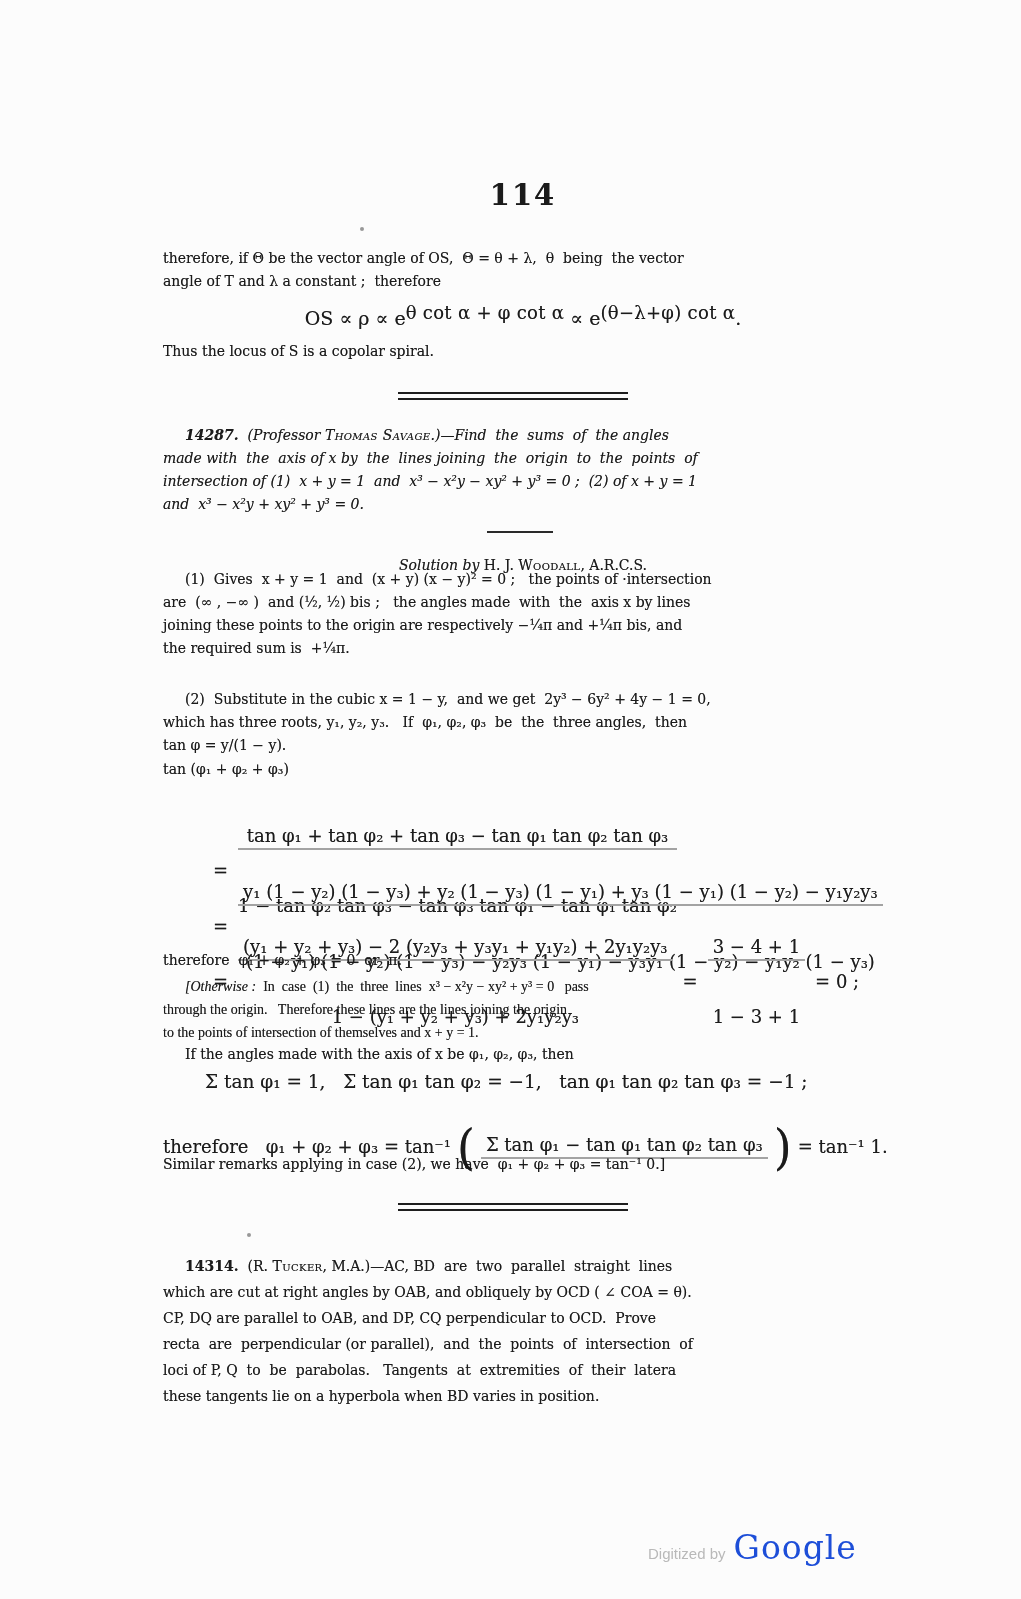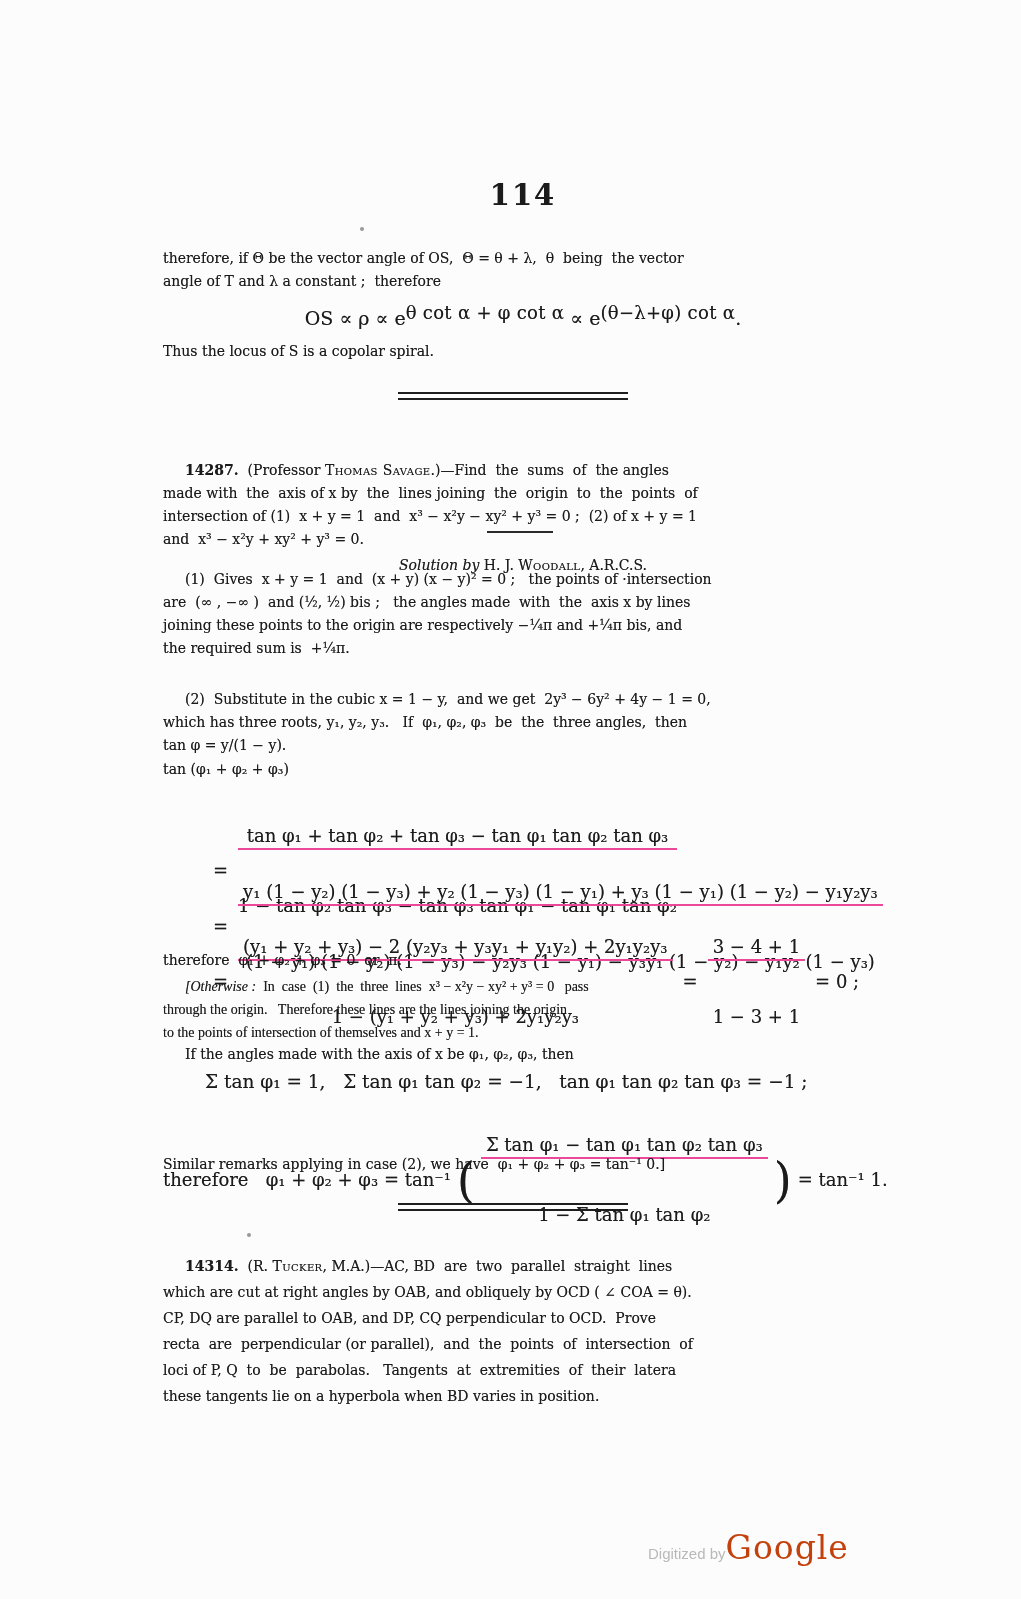--- a/index.html
+++ b/index.html
@@ -15,27 +15,27 @@
   .center{text-align:center;}
   .indent{padding-left:22px;}
   .sc{font-variant:small-caps;letter-spacing:.4px;}
   .it{font-style:italic;}
   .b{font-weight:bold;}
   sup.exp{font-size:18px;vertical-align:super;letter-spacing:.3px;}
   .rule-double{border-top:2px solid #1e1e1e;border-bottom:2px solid #1e1e1e;height:4px;}
   .rule-single{border-top:2px solid #2a2a2a;height:0;}
   .eqrow{display:flex;align-items:center;gap:10px;font-size:18px;white-space:pre;}
   .frac{display:inline-block;text-align:center;vertical-align:middle;}
-  .frac .num{display:block;padding:0 5px 2px 5px;border-bottom:2px solid #ec4899;white-space:pre;}
+  .frac .num{display:block;padding:0 5px 2px 5px;border-bottom:2px solid #a3a3a3;white-space:pre;}
   .frac .den{display:block;padding-top:3px;white-space:pre;}
   .bigparen{font-size:46px;font-weight:300;line-height:1;transform:scaleY(1.05);}
   .dot{position:absolute;width:4px;height:4px;border-radius:50%;background:#555;opacity:.6;}
-  .wm{display:flex;align-items:baseline;gap:0;}
+  .wm{display:flex;align-items:baseline;gap:8px;}
   .wm-pre{font-family:"Liberation Sans",sans-serif;font-size:15px;color:#b9b9b9;text-shadow:none;}
-  .wm-brand{font-size:33px;color:#c2410c;letter-spacing:1px;text-shadow:none;}
+  .wm-brand{font-size:33px;color:#1d4ed8;letter-spacing:1px;text-shadow:none;}
 </style>
 </head>
 <body>
 
 <div class="page">
 
   <div class="abs block center" style="top:178px;">
     <span class="pagenum">114</span>
   </div>
 
@@ -50,21 +50,21 @@
   <div class="abs block center" style="top:302px;">
     <span class="line" style="font-size:19px;">OS ∝ ρ ∝ e</span><sup class="exp">θ cot α + φ cot α</sup><span class="line" style="font-size:19px;"> ∝ e</span><sup class="exp">(θ−λ+φ) cot α</sup><span class="line" style="font-size:19px;">.</span>
   </div>
 
   <div class="abs block" style="top:340px;">
     <div class="line">Thus the locus of S is a copolar spiral.</div>
   </div>
 
   <div class="abs rule-double" style="top:392px;left:398px;width:230px;"></div>
 
-  <div class="abs block" style="top:459px;">
+  <div class="abs block" style="top:424px;font-style:italic;">
     <div class="line indent"><span class="b">14287.</span><span>  (Professor </span><span class="sc">Thomas Savage</span><span>.)—Find  the  sums  of  the angles</span></div>
     <div class="line">made with  the  axis of x by  the  lines joining  the  origin  to  the  points  of</div>
     <div class="line">intersection of (1)  x + y = 1  and  x³ − x²y − xy² + y³ = 0 ;  (2) of x + y = 1</div>
     <div class="line">and  x³ − x²y + xy² + y³ = 0.</div>
   </div>
 
   <div class="abs rule-single" style="top:531px;left:487px;width:66px;"></div>
 
   <div class="abs block center" style="top:554px;">
     <span class="line it">Solution by </span><span class="line">H. J. </span><span class="line sc">Woodall</span><span class="line">, A.R.C.S.</span>
@@ -133,21 +133,20 @@
 
   <div class="abs" style="top:1070px;left:205px;">
     <div class="line" style="font-size:18.5px;">Σ tan φ₁ = 1,   Σ tan φ₁ tan φ₂ = −1,   tan φ₁ tan φ₂ tan φ₃ = −1 ;</div>
   </div>
 
   <div class="abs eqrow" style="top:1092px;left:163px;gap:6px;">
     <span style="white-space:pre;">therefore   φ₁ + φ₂ + φ₃ = tan⁻¹</span>
     <span class="bigparen">(</span>
     <span class="frac">
       <span class="num">Σ tan φ₁ − tan φ₁ tan φ₂ tan φ₃</span>
-      <span class="den">1 − Σ tan φ₁ tan φ₂</span>
     </span>
     <span class="bigparen">)</span>
     <span style="white-space:pre;">= tan⁻¹ 1.</span>
   </div>
 
   <div class="abs block" style="top:1153px;">
     <div class="line">Similar remarks applying in case (2), we have  φ₁ + φ₂ + φ₃ = tan⁻¹ 0.]</div>
   </div>
 
   <div class="abs rule-double" style="top:1203px;left:398px;width:230px;"></div>

